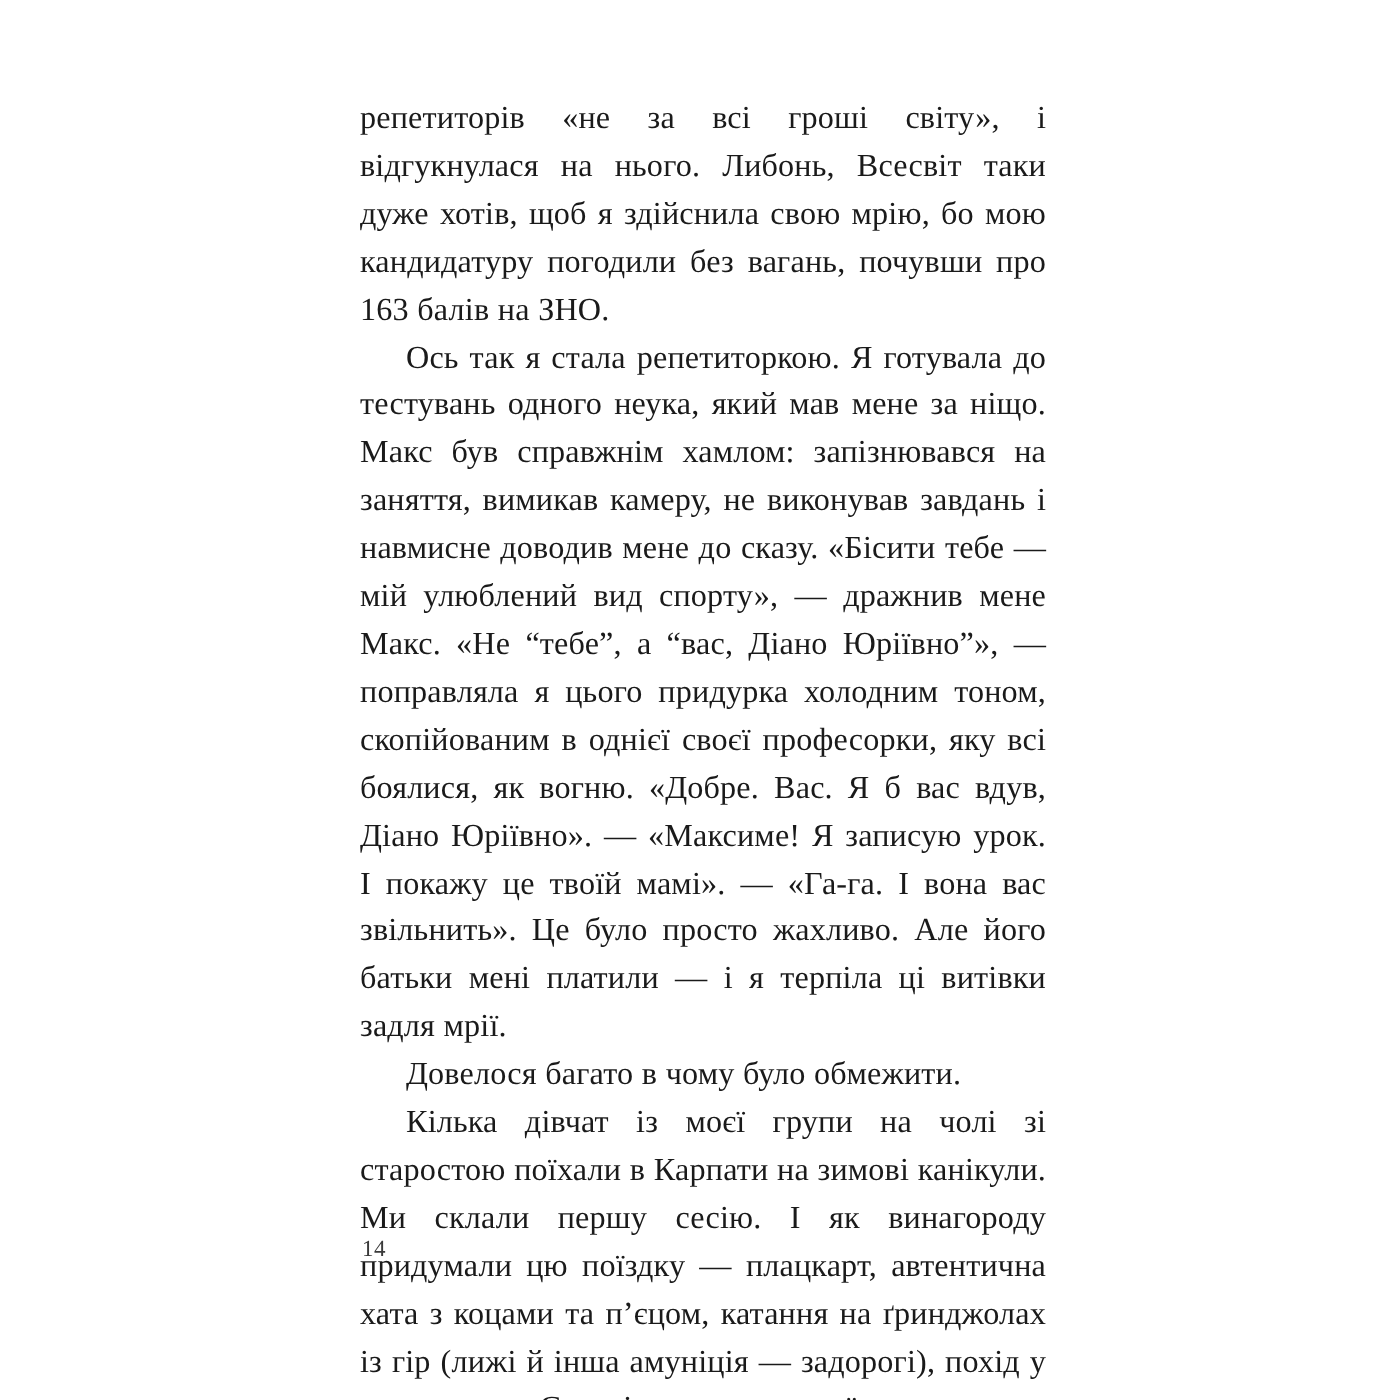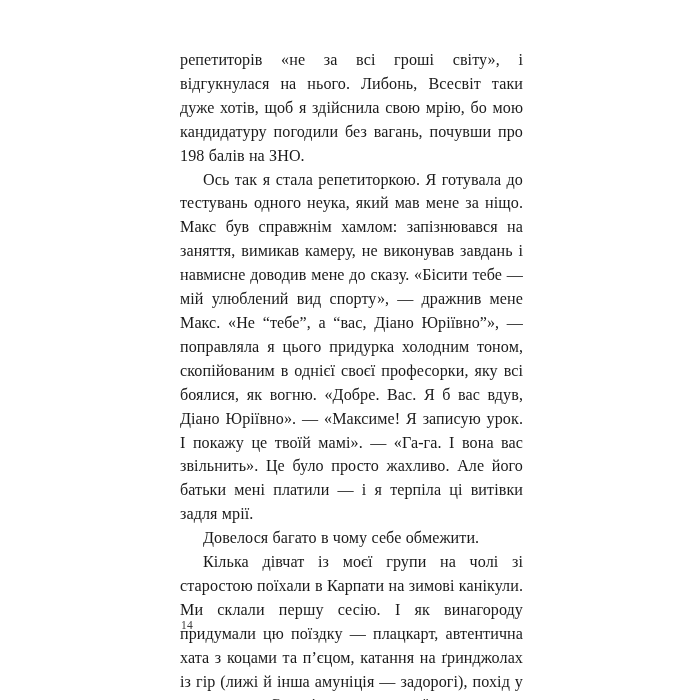--- a/index.html
+++ b/index.html
@@ -65,25 +65,25 @@
     letter-spacing: 0.02em;
   }
 </style>
 </head>
 <body>
 
 <div class="page">
 
   <div class="text-block">
 
-    <p class="para">репетиторів «не за всі гроші світу», і відгукнулася на нього. Либонь, Всесвіт таки дуже хотів, щоб я здійснила свою мрію, бо мою кандидатуру погодили без вагань, почувши про 198 балів на ЗНО.</p>
+    <p class="para">репетиторів «не за всі гроші світу», і відгукнулася на нього. Либонь, Всесвіт таки дуже хотів, щоб я здійснила свою мрію, бо мою кандидатуру погодили без вагань, почувши про 163 балів на ЗНО.</p>
 
     <p class="para">Ось так я стала репетиторкою. Я готувала до тестувань одного неука, який мав мене за ніщо. Макс був справжнім хамлом: запізнювався на заняття, вимикав камеру, не виконував завдань і навмисне доводив мене до сказу. «Бісити тебе — мій улюблений вид спорту», — дражнив мене Макс. «Не “тебе”, а “вас, Діано Юріївно”», — поправляла я цього придурка холодним тоном, скопійованим в однієї своєї професорки, яку всі боялися, як вогню. «Добре. Вас. Я б вас вдув, Діано Юріївно». — «Максиме! Я записую урок. І покажу це твоїй мамі». — «Га-га. І вона вас звільнить». Це було просто жахливо. Але його батьки мені платили — і я терпіла ці витівки задля мрії.</p>
 
-    <p class="para">Довелося багато в чому себе обмежити.</p>
+    <p class="para">Довелося багато в чому було обмежити.</p>
 
     <p class="para"><span>Кілька дівчат із моєї групи на чолі зі старостою поїхали в Карпати на зимові канікули. Ми склали першу сесію. І як винагороду придумали цю поїздку — плацкарт, автентична хата з коцами та п’єцом, катання на ґринджолах із гір </span><span class="ital">(лижі й інша амуніція — задорогі)</span><span>, похід у старовинну Струківську церкву, їжа швидкого приготування в пластянках й одного разу, як свято, в колибі — з баношем, грибною юшкою та трав’яним чаєм. Звучало заманливо! Я була здивована, що Марта, староста, запросила й мене, відлюдькувату одногрупницю.</span></p>
 
   </div>
 
   <div class="folio">14</div>
 
 </div>
 
 </body></html>

